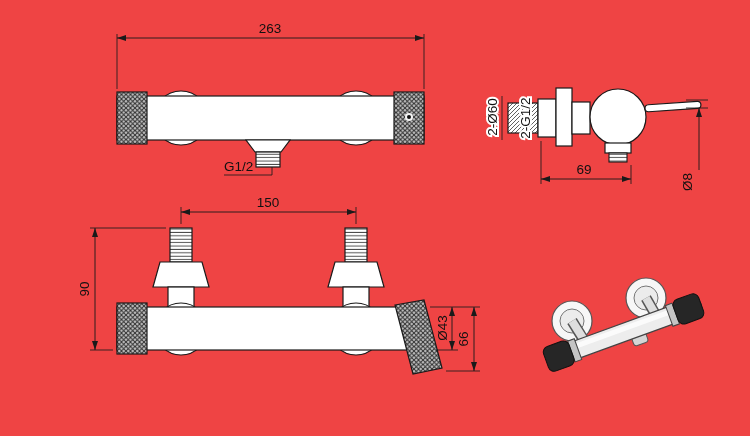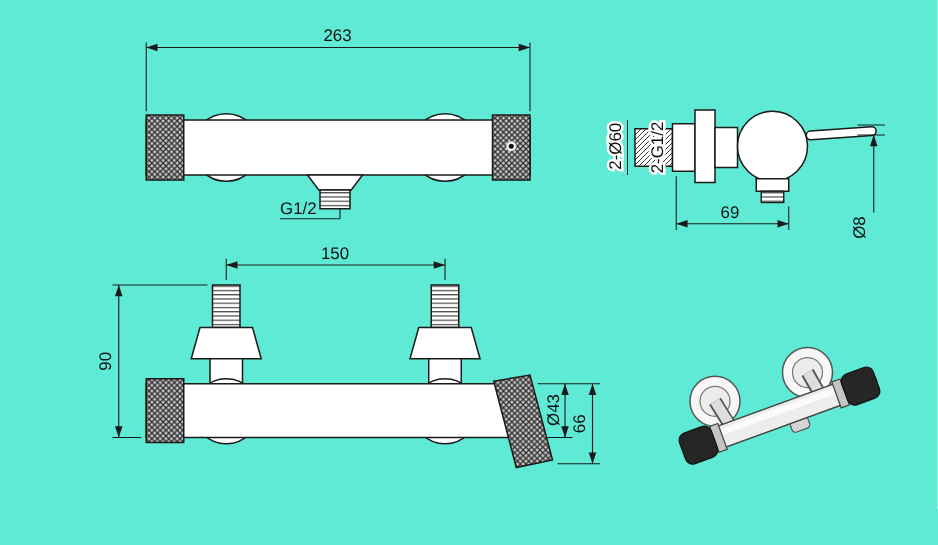--- a/index.html
+++ b/index.html
@@ -6,21 +6,21 @@
     margin: 0;
     padding: 0;
     background: #ffffff;
     width: 750px;
     height: 436px;
     overflow: hidden;
   }
   .sheet {
     width: 750px;
     height: 436px;
-    background: #5eead4;
+    background: #ef4444;
   }
   svg text {
     font-family: "Liberation Sans", "DejaVu Sans", sans-serif;
     font-size: 13.5px;
     fill: #111111;
   }
   .outline { stroke: #1a1a1a; stroke-width: 1.2; fill: #ffffff; }
   .dim  { stroke: #1a1a1a; stroke-width: 0.9; fill: none; }
   .ext  { stroke: #1a1a1a; stroke-width: 0.85; fill: none; }
   .halo { paint-order: stroke; stroke: #ffffff; stroke-width: 4px; }

